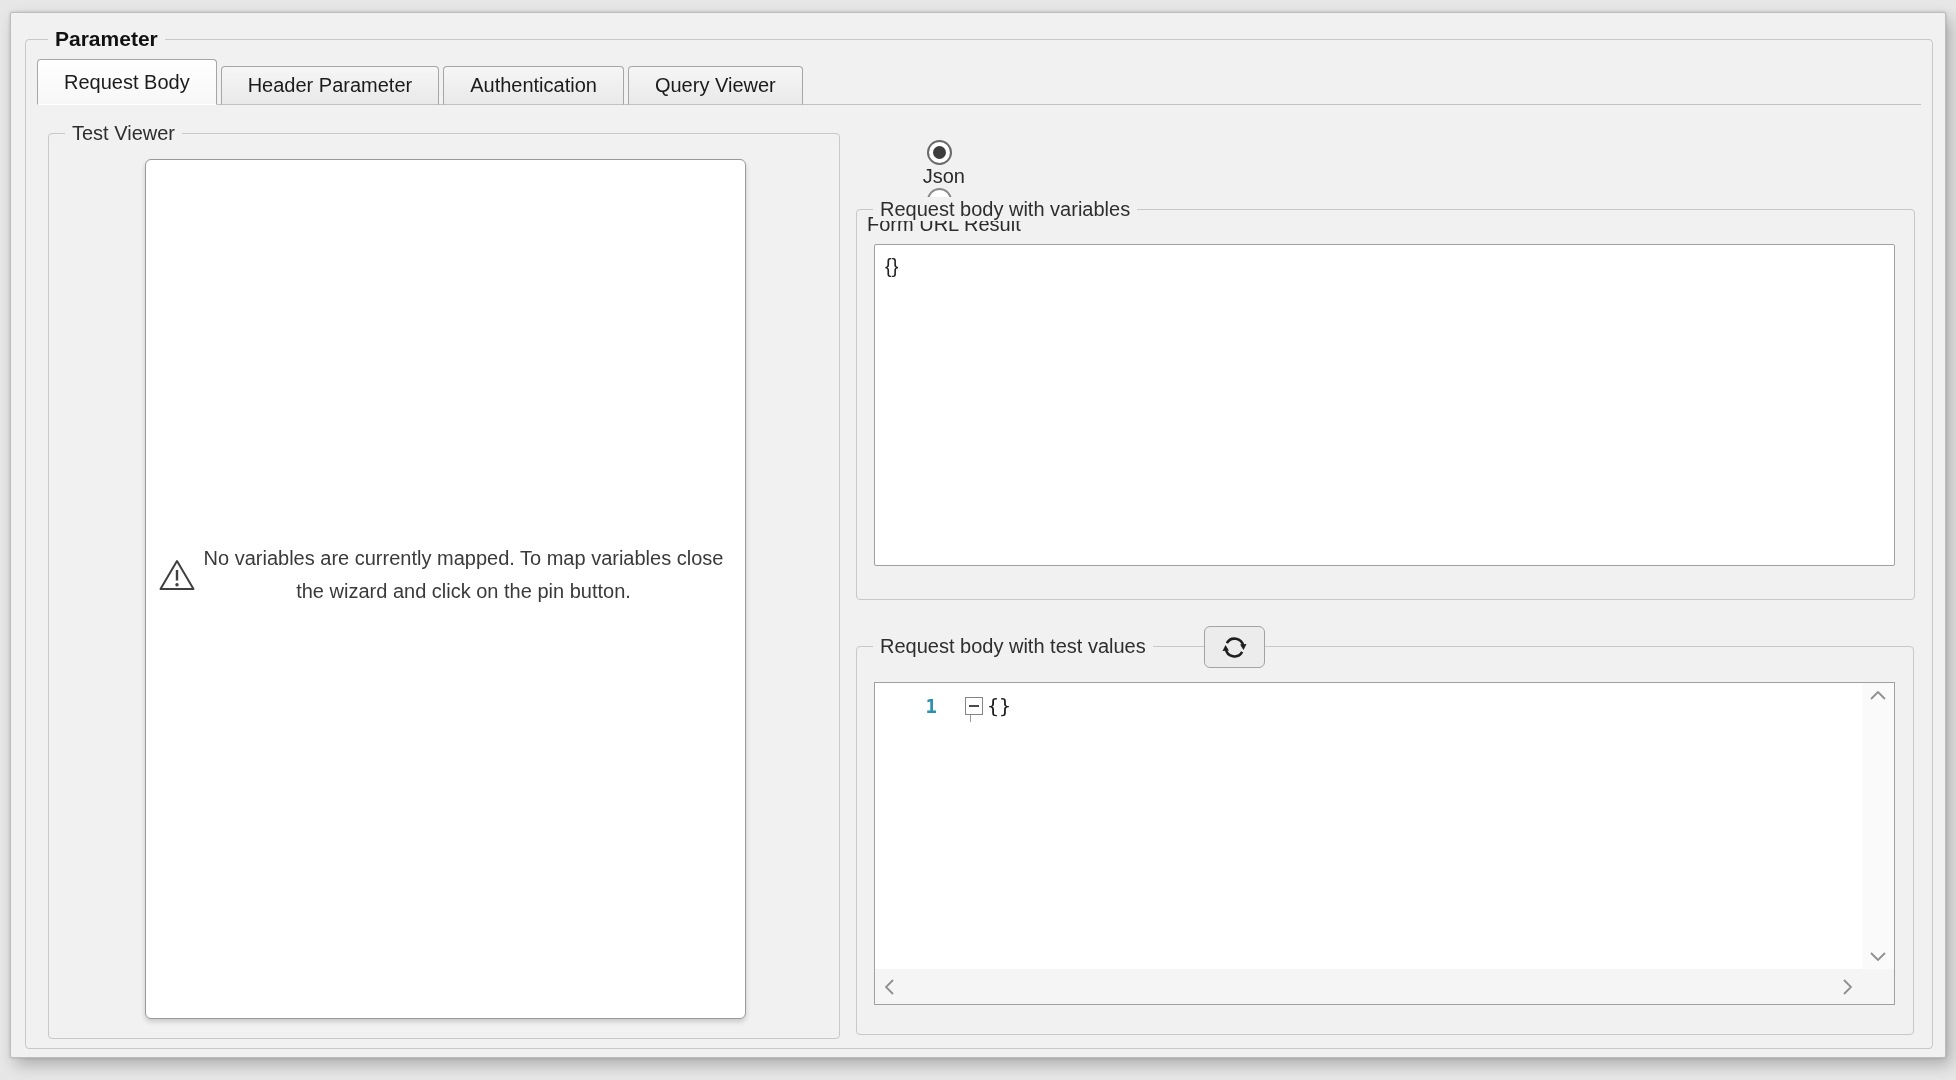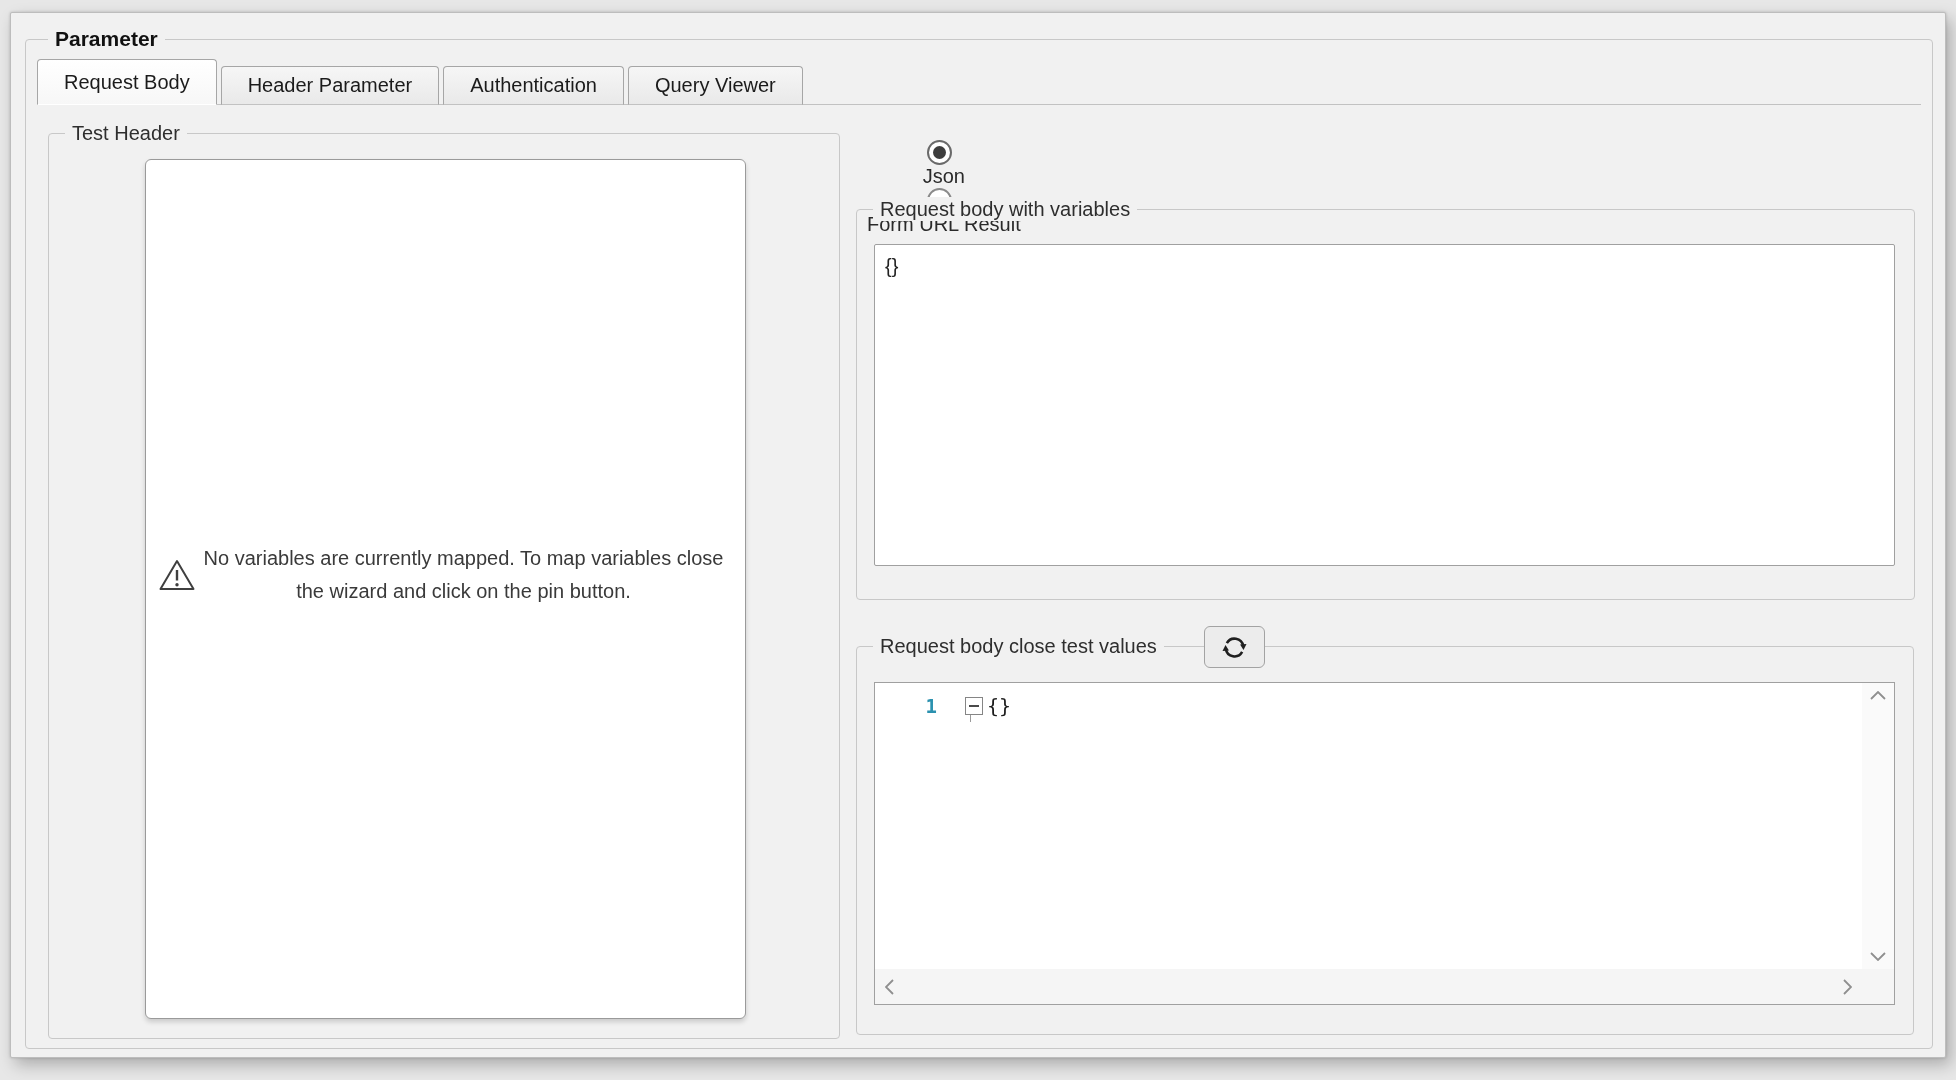--- a/index.html
+++ b/index.html
@@ -98,21 +98,21 @@
       </div>
       <div class="tab">
         <span>Authentication</span>
       </div>
       <div class="tab">
         <span>Query Viewer</span>
       </div>
     </div>
 
     <div class="groupbox gb-testvalues">
-      <span class="gb-label">Test Header</span>
+      <span class="gb-label">Test Viewer</span>
       <div class="tv-panel">
         <div class="warning">
           <svg width="38" height="34" viewBox="0 0 38 34">
             <path d="M19 3 L35.5 31 H2.5 Z" fill="none" stroke="#3f3f3f" stroke-width="2" stroke-linejoin="round"></path>
             <line x1="19" y1="12" x2="19" y2="22.5" stroke="#3f3f3f" stroke-width="2.4"></line>
             <circle cx="19" cy="26.8" r="1.7" fill="#3f3f3f"></circle>
           </svg>
           <div class="warning-text">No variables are currently mapped. To map variables close the wizard and click on the pin button.</div>
         </div>
       </div>
@@ -125,21 +125,21 @@
       <span class="radio"></span>
       <span class="radio-label">Form URL Result</span>
     </div>
 
     <div class="groupbox gb-vars">
       <span class="gb-label">Request body with variables</span>
       <div class="vars-input">{}</div>
     </div>
 
     <div class="groupbox gb-test">
-      <span class="gb-label">Request body close test values</span>
+      <span class="gb-label">Request body with test values</span>
       <div class="refresh-btn">
         <svg width="31" height="31" viewBox="0 0 30 30">
           <path d="M7.6 10.8 A 8.5 8.5 0 0 1 23.4 13.5" fill="none" stroke="#1f1f1f" stroke-width="2.5"></path>
           <polygon points="20.4,12.1 26.6,11.7 23.7,17.5" fill="#1f1f1f"></polygon>
           <path d="M22.4 19.3 A 8.5 8.5 0 0 1 6.6 16.5" fill="none" stroke="#1f1f1f" stroke-width="2.5"></path>
           <polygon points="9.6,17.9 3.4,18.3 6.3,12.5" fill="#1f1f1f"></polygon>
         </svg>
       </div>
 
       <div class="editor">

